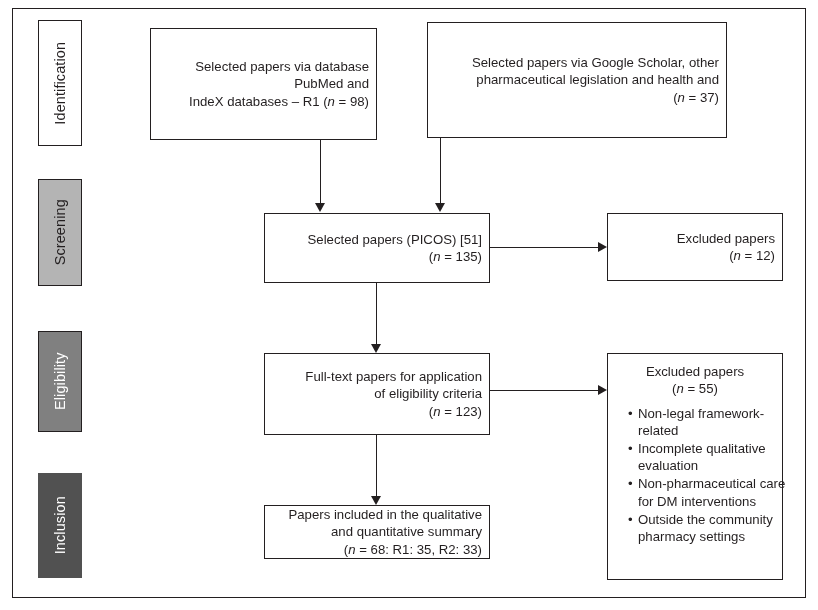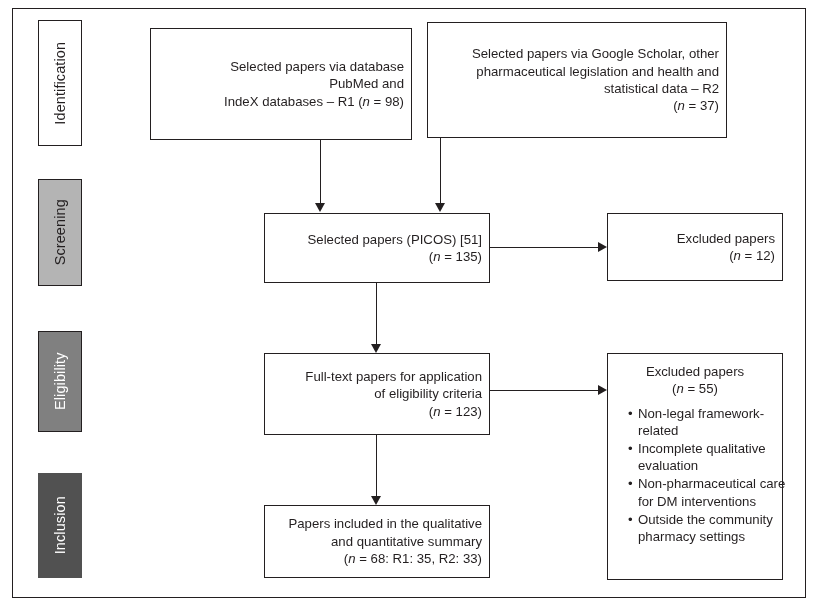--- a/index.html
+++ b/index.html
@@ -156,30 +156,29 @@
   </div>
 
   <div class="stage-label stage-eligibility" style="left: 38px; top: 331px; width: 44px; height: 101px; background: rgb(128, 128, 128); color: rgb(255, 255, 255);">
     <span class="vtext">Eligibility</span>
   </div>
 
   <div class="stage-label stage-inclusion" style="left: 38px; top: 473px; width: 44px; height: 105px; background: rgb(81, 81, 81); color: rgb(255, 255, 255);">
     <span class="vtext">Inclusion</span>
   </div>
 
-  <div class="flow-box" style="left:150px; top:28px; width:262px; height:112px;">
+  <div class="flow-box" style="left:150px; top:28px; width:227px; height:112px;">
     <span class="line">Selected papers via database</span>
     <span class="line">PubMed and</span>
     <span class="line">IndeX databases – R1 (<em>n</em> = 98)</span>
   </div>
 
   <div class="flow-box" style="left:427px; top:22px; width:300px; height:116px;">
     <span class="line">Selected papers via Google Scholar, other</span>
     <span class="line">pharmaceutical legislation and health and</span>
-    <span class="line">statistical data – R2</span>
     <span class="line">(<em>n</em> = 37)</span>
   </div>
 
   <div class="vline" style="left:320px; top:140px; height:63px;"></div>
   <div class="arrow-down" style="left:315px; top:203px;"></div>
 
   <div class="vline" style="left:440px; top:138px; height:65px;"></div>
   <div class="arrow-down" style="left:435px; top:203px;"></div>
 
   <div class="flow-box" style="left:264px; top:213px; width:226px; height:70px;">
@@ -214,19 +213,19 @@
       <li>Outside the community pharmacy settings</li>
     </ul>
   </div>
 
   <div class="hline" style="left:490px; top:390px; width:108px;"></div>
   <div class="arrow-right" style="left:598px; top:384.5px;"></div>
 
   <div class="vline" style="left:376px; top:435px; height:61px;"></div>
   <div class="arrow-down" style="left:371px; top:496px;"></div>
 
-  <div class="flow-box" style="left:264px; top:505px; width:226px; height:73px;">
+  <div class="flow-box" style="left:264px; top:505px; width:226px; height:54px;">
     <span class="line">Papers included in the qualitative</span>
     <span class="line">and quantitative summary</span>
     <span class="line">(<em>n</em> = 68: R1: 35, R2: 33)</span>
   </div>
 
 </div>
 
 </body></html>

